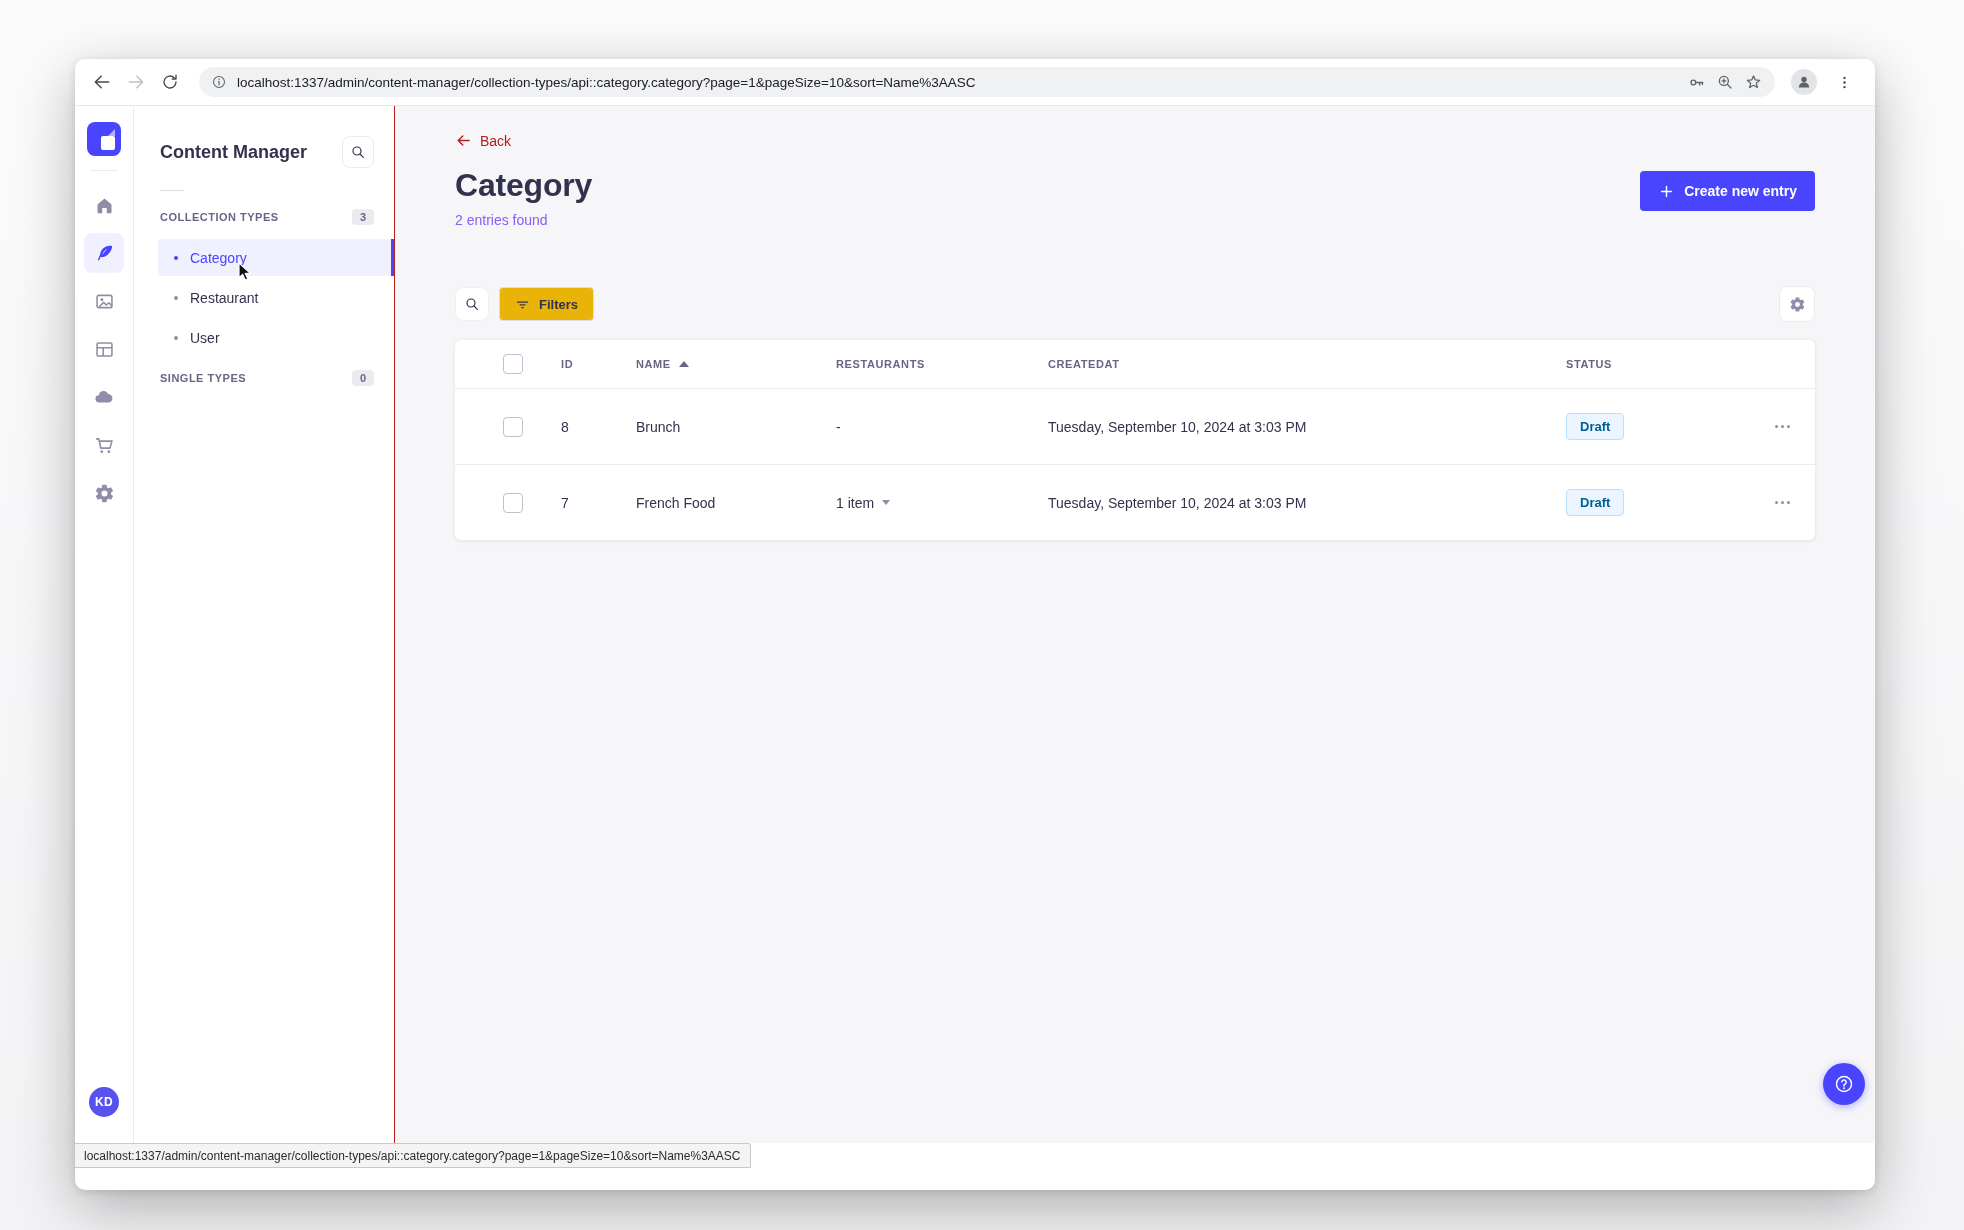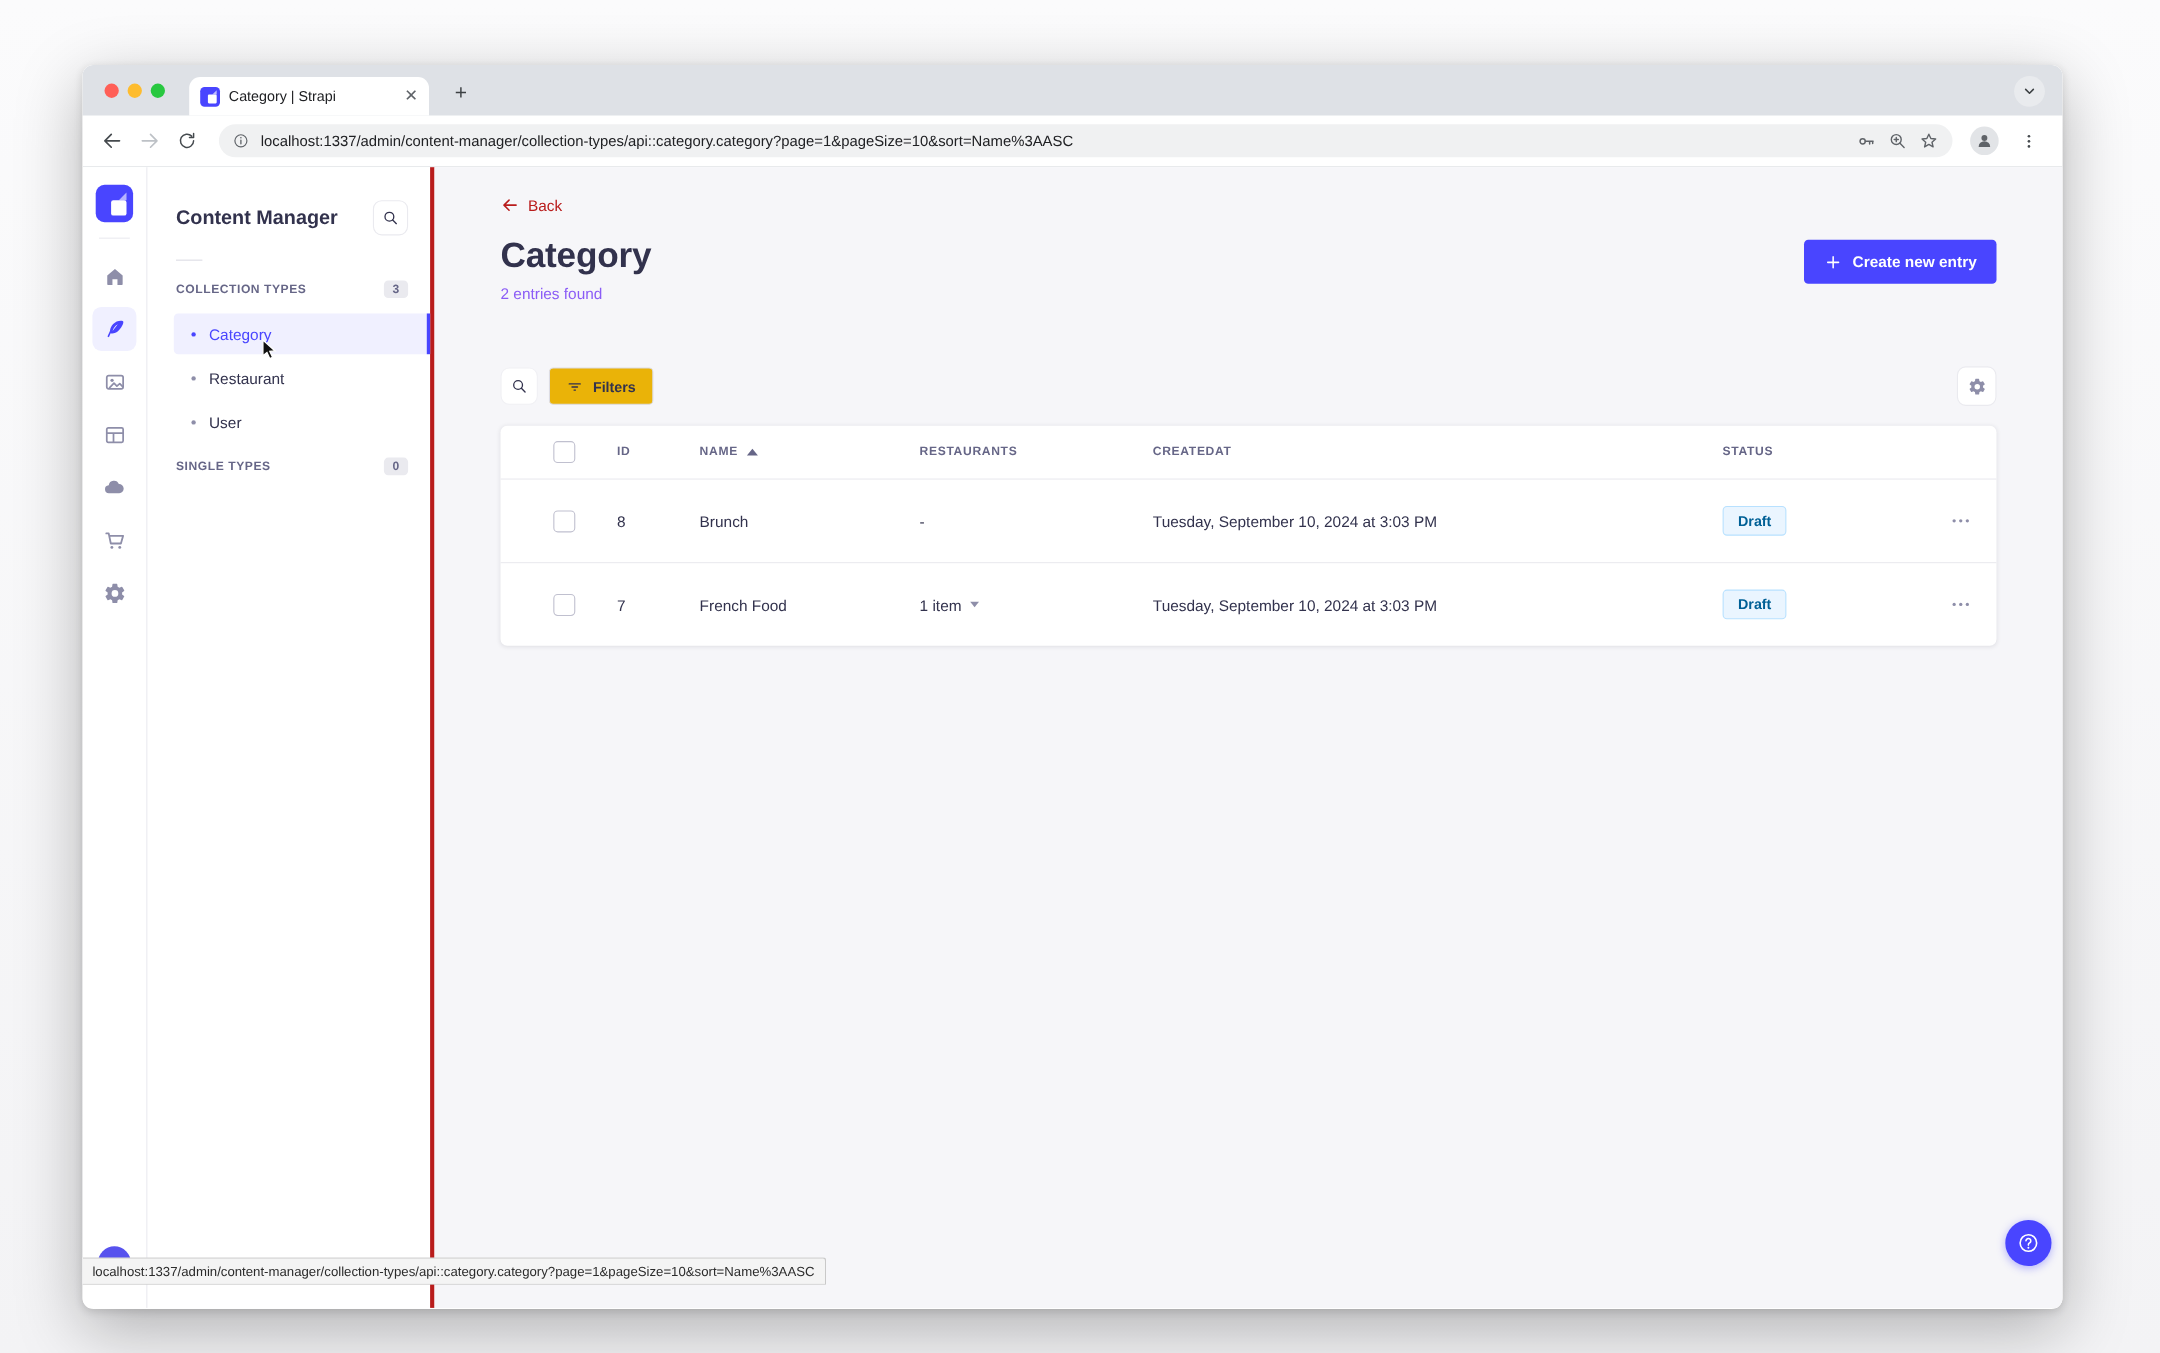--- a/index.html
+++ b/index.html
@@ -65,21 +65,21 @@
   .logo i { position:absolute; right:6px; bottom:20px; width:0; height:0; border-bottom:7px solid rgba(255,255,255,.6); border-left:7px solid transparent; }
   .rail-divider { width:28px; height:1px; background:#eaeaef; margin-bottom:14px; }
   .rail-btn { width:40px; height:40px; border-radius:8px; display:flex; align-items:center; justify-content:center;
     color:#8e8ea9; margin-bottom:8px; }
   .rail-btn.active { background:#f0f0ff; color:#4945ff; }
   .rail-spacer { flex:1; }
   .rail-avatar { width:30px; height:30px; border-radius:50%; background:#5752ee; color:#fff; font-size:12px; font-weight:700;
     display:flex; align-items:center; justify-content:center; letter-spacing:.3px; }
 
   
-  .panel { width:261px; flex:0 0 261px; border-right:4px solid #b91c1c; padding-top:30px; position:relative; }
+  .panel { width:261px; flex:0 0 261px; border-right:1px solid #b91c1c; padding-top:30px; position:relative; }
   .panel-head { display:flex; align-items:center; justify-content:space-between; padding:0 20px 0 26px; }
   .panel-title { font-size:18px; font-weight:700; color:#32324d; }
   .panel-search-btn { width:32px; height:32px; border:1px solid #eaeaef; border-radius:8px; background:#fff;
     display:flex; align-items:center; justify-content:center; color:#32324d; }
   .panel-divider { width:24px; height:1px; background:#dcdce4; margin:22px 0 18px 26px; }
   .section-head { display:flex; align-items:center; justify-content:space-between; padding:0 20px 0 26px; margin-top:10px;text-align:center; }
   .section-label { font-size:11px; font-weight:700; color:#666687; letter-spacing:.5px; }
   .count-badge { background:#eaeaef; color:#666687; font-size:11px; font-weight:600; border-radius:4px; padding:2px 8px; }
   .type-list { margin-top:14px; padding-left:24px; margin-bottom:14px; }
   .type-item { position:relative; height:37px; display:flex; align-items:center; gap:12px; padding-left:16px;
@@ -130,45 +130,20 @@
     border:1px solid #c9c9c9; border-left:none; display:flex; align-items:center; padding:0 9px;
     font-size:12px; color:#2b2b2b; border-radius:0 3px 0 0; white-space:nowrap; }
   .cursor { position:absolute; left:163px; top:156px; pointer-events:none; z-index:5; }
 </style>
 </head>
 <body>
 
 <div class="window">
   <div class="win-clip">
 
-    <div class="tabstrip">
-      <div class="traffic">
-        <span class="light red"></span>
-        <span class="light yellow"></span>
-        <span class="light green"></span>
-      </div>
-      <div class="tab">
-        <span class="favicon">
-            <i></i>
-            <span></span>
-          </span>
-        <span class="tab-title">Category | Strapi</span>
-        <span class="tab-close">✕</span>
-      </div>
-      <span class="newtab-btn">
-        <svg width="16" height="16" viewBox="0 0 24 24">
-            <path d="M12 5v14M5 12h14" stroke="currentColor" stroke-width="2" fill="none"></path>
-          </svg>
-      </span>
-      <span class="tabsearch-btn">
-        <svg width="14" height="14" viewBox="0 0 24 24">
-            <path d="M6 9l6 6 6-6" stroke="currentColor" stroke-width="2.4" fill="none" stroke-linecap="round" stroke-linejoin="round"></path>
-          </svg>
-      </span>
-    </div>
 
     <div class="toolbar">
       <span class="nav-btn">
         <svg width="20" height="20" viewBox="0 0 24 24">
             <path d="M20 12H5M11 5l-7 7 7 7" stroke="currentColor" stroke-width="1.8" fill="none" stroke-linecap="round" stroke-linejoin="round"></path>
           </svg>
       </span>
       <span class="nav-btn disabled">
         <svg width="20" height="20" viewBox="0 0 24 24">
             <path d="M4 12h15M13 5l7 7-7 7" stroke="currentColor" stroke-width="1.8" fill="none" stroke-linecap="round" stroke-linejoin="round"></path>

